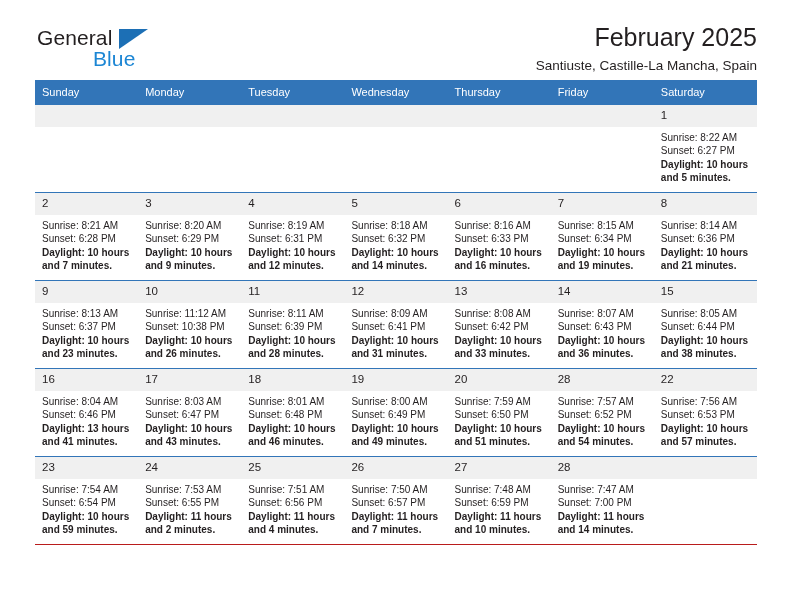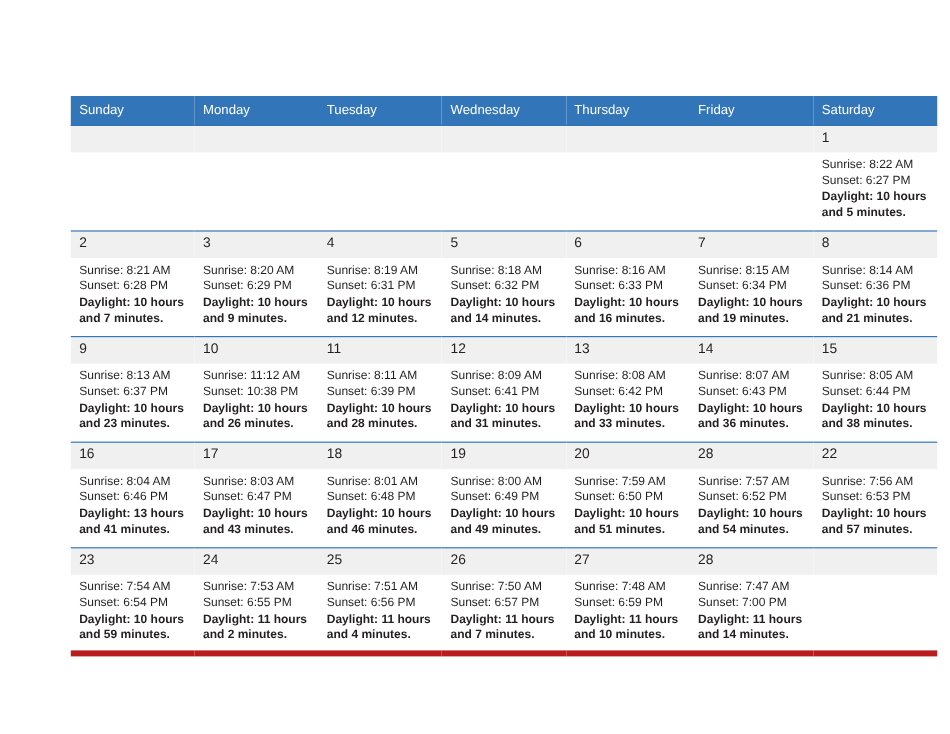--- a/index.html
+++ b/index.html
@@ -82,42 +82,41 @@
     margin: 4px 0 0 0;
     font-weight: normal;
   }
 
   
   .calendar {
     width: 722px;
     border-collapse: collapse;
     table-layout: fixed;
     margin-top: 8px;
-    margin-left: 24px;
   }
   .calendar thead th {
     background: #3275b8;
     color: #ffffff;
     font-size: 11px;
     font-weight: normal;
     text-align: left;
     padding: 6px 0 6px 7px;
     height: 12px;
     border: none;
   }
   .calendar tbody td {
     vertical-align: top;
     border-top: 1px solid #3275b8;
     padding: 0;
     height: 88px;
     box-sizing: border-box;
     background: #ffffff;
   }
   .calendar tbody tr.week-last td {
-    border-bottom: 5px solid #b91c1c;
+    border-bottom: 1px solid #b91c1c;
   }
   .daynum {
     display: block;
     background: #f0f0f0;
     font-size: 11.5px;
     color: #231f20;
     padding: 4px 0 5px 7px;
     line-height: 13px;
     min-height: 13px;
   }
@@ -137,20 +136,29 @@
     white-space: normal;
     font-weight: bold;
   }
 </style>
 </head>
 <body>
 
 <div class="page">
 
   <div class="header">
+    <div class="logo">
+      <span class="logo-general">General</span>
+      <span class="logo-triangle"></span>
+      <span class="logo-blue">Blue</span>
+    </div>
+    <div class="title-block">
+      <h1 class="cal-title">February 2025</h1>
+      <h2 class="cal-subtitle">Santiuste, Castille-La Mancha, Spain</h2>
+    </div>
   </div>
 
   <table class="calendar">
     <thead>
       <tr>
         <th>Sunday</th>
         <th>Monday</th>
         <th>Tuesday</th>
         <th>Wednesday</th>
         <th>Thursday</th>

